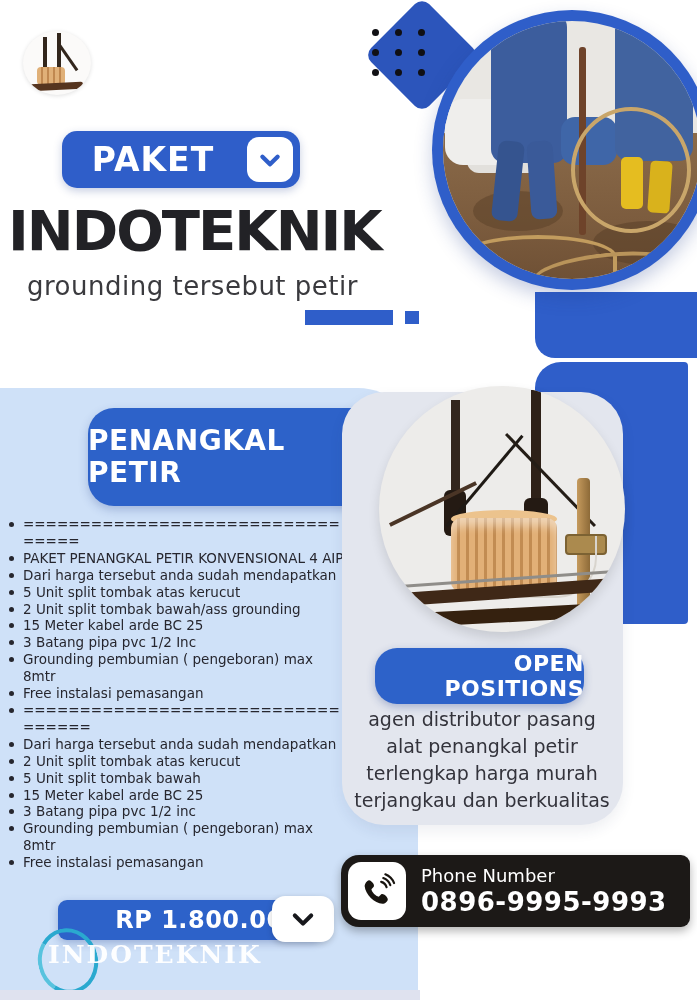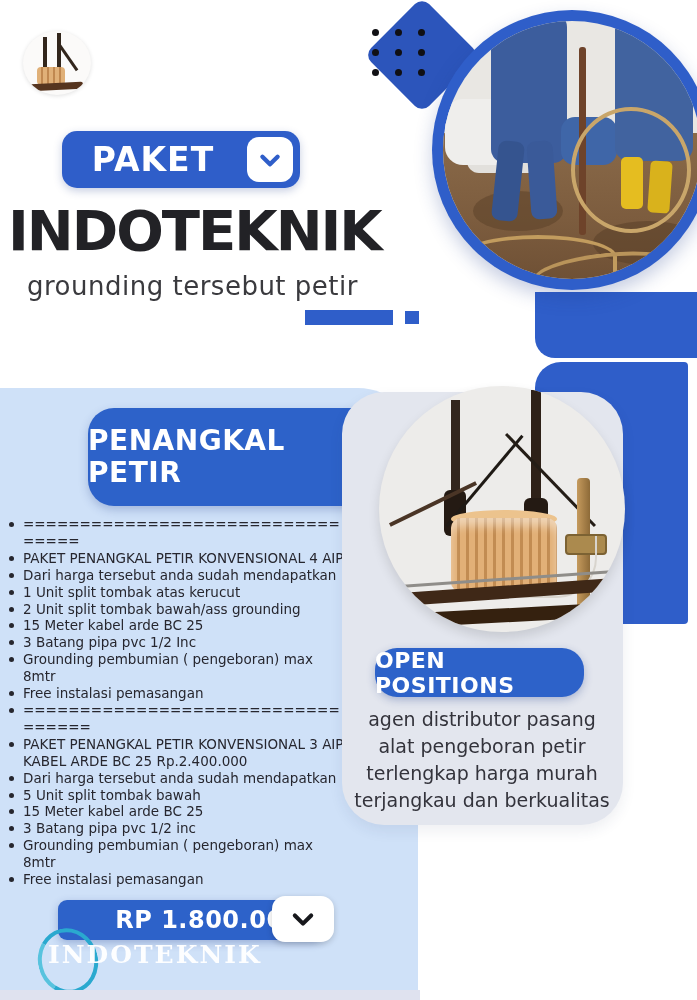--- a/index.html
+++ b/index.html
@@ -95,22 +95,22 @@
                background:linear-gradient(90deg,#c59a5d,#8d6a38);}
   .equip .clamp{position:absolute;left:186px;top:148px;width:38px;height:17px;background:#ab8a4e;border:2px solid #7c6233;border-radius:4px;}
   .equip .coil{position:absolute;left:72px;top:132px;width:106px;height:74px;border-radius:10px;
                background:repeating-linear-gradient(90deg,#e2b077 0 6px,#c28c52 6px 9px);box-shadow:inset 0 8px 10px rgba(255,255,255,.45);}
   .equip .coiltop{position:absolute;left:72px;top:124px;width:106px;height:18px;border-radius:50%;background:#ecc38d;}
   .equip .wire{position:absolute;left:120px;top:150px;width:96px;height:60px;border:2px solid #d8d4cd;border-left:none;border-top:none;border-radius:0 0 40px 0;}
   .equip .bar1{position:absolute;left:14px;top:200px;width:216px;height:13px;background:#3f2817;border-radius:4px;transform:rotate(-4deg);}
   .equip .bar2{position:absolute;left:24px;top:222px;width:216px;height:14px;background:#35210f;border-radius:4px;transform:rotate(-3deg);}
   .equip .rail{position:absolute;left:6px;top:192px;width:230px;height:3px;background:#8f8d89;transform:rotate(-4deg);}
 
-  .open-btn{position:absolute;left:33px;top:256px;width:209px;height:49px;background:#2d62c9;border-radius:22px;
-            display:flex;align-items:center;justify-content:center;box-shadow:0 3px 8px rgba(30,60,140,.3);cursor:pointer;}
+  .open-btn{position:absolute;left:33px;top:256px;width:209px;height:56px;background:#2d62c9;border-radius:22px;
+            display:flex;align-items:center;justify-content:center;box-shadow:0 3px 8px rgba(30,60,140,.3);cursor:pointer;text-align:right;}
   .open-btn span{color:#fff;font-size:22px;font-weight:800;letter-spacing:.5px;}
   .card-text{position:absolute;left:6px;top:314px;width:268px;text-align:center;font-size:19px;line-height:1.42;
              color:#33333b;font-weight:500;}
 
   .phone-box{left:341px;top:855px;width:349px;height:72px;background:#1c1917;border-radius:18px 9px 9px 18px;
              display:flex;align-items:center;z-index:5;box-shadow:0 4px 10px rgba(0,0,0,.3);cursor:pointer;}
   .phone-icon-box{width:58px;height:58px;background:#ffffff;border-radius:13px;margin-left:7px;flex:0 0 auto;
                   display:flex;align-items:center;justify-content:center;}
   .phone-texts{margin-left:15px;display:flex;flex-direction:column;}
   .phone-label{color:#ffffff;font-size:18px;font-weight:500;line-height:22px;}
@@ -188,21 +188,21 @@
           <div class="bline">============================</div>
           <div class="bline">=====</div>
         </li>
         <li>
           <div class="bline">PAKET PENANGKAL PETIR KONVENSIONAL 4 AIP</div>
         </li>
         <li>
           <div class="bline">Dari harga tersebut anda sudah mendapatkan</div>
         </li>
         <li>
-          <div class="bline">1 Unit split tombak atas kerucut</div>
+          <div class="bline">5 Unit split tombak atas kerucut</div>
         </li>
         <li>
           <div class="bline">2 Unit split tombak bawah/ass grounding</div>
         </li>
         <li>
           <div class="bline">15 Meter kabel arde BC 25</div>
         </li>
         <li>
           <div class="bline">3 Batang pipa pvc 1/2 Inc</div>
         </li>
@@ -210,25 +210,24 @@
           <div class="bline">Grounding pembumian ( pengeboran) max 8mtr</div>
         </li>
         <li>
           <div class="bline">Free instalasi pemasangan</div>
         </li>
         <li>
           <div class="bline">============================</div>
           <div class="bline">======</div>
         </li>
         <li>
-          <div class="bline">PAKET PENANGKAL PETIR KONVENSIONAL 3 AIP</div>
-          <div class="bline">KABEL ARDE BC 25 Rp.2.400.000</div>
-        </li>
-        <li>
           <div class="bline">Dari harga tersebut anda sudah mendapatkan</div>
+        </li>
+        <li>
+          <div class="bline">2 Unit split tombak atas kerucut</div>
         </li>
         <li>
           <div class="bline">5 Unit split tombak bawah</div>
         </li>
         <li>
           <div class="bline">15 Meter kabel arde BC 25</div>
         </li>
         <li>
           <div class="bline">3 Batang pipa pvc 1/2 inc</div>
         </li>
@@ -272,17 +271,31 @@
       <div class="coiltop"></div>
       <div class="coil"></div>
       <div class="wire"></div>
       <div class="rail"></div>
       <div class="bar1"></div>
       <div class="bar2"></div>
     </div>
     <div class="open-btn">
       <span>OPEN POSITIONS</span>
     </div>
-    <div class="card-text">agen distributor pasang alat pengeboran petir terlengkap harga murah terjangkau dan berkualitas</div>
-  </div>
-
+    <div class="card-text">agen distributor pasang alat penangkal petir terlengkap harga murah terjangkau dan berkualitas</div>
+  </div>
+
+  <div class="abs phone-box">
+    <div class="phone-icon-box">
+      <svg width="40" height="40" viewBox="0 0 48 48">
+        <path d="M14.5 11c2.6.4 7.2 5.2 5.6 7.8l-2.8 3c.8 3.8 4.9 8 8.8 9l3-2.9c2.6-1.6 7.4 3 7.8 5.6.4 2.8-3.4 5.9-6.3 5.9-9.5-.4-20.7-11.6-21.4-21.1 0-2.9 2.5-6.7 5.3-7.3z" fill="#18140f"></path>
+        <path d="M29 13a9 9 0 0 1 6.5 6.5" stroke="#18140f" stroke-width="2.6" fill="none" stroke-linecap="round"></path>
+        <path d="M31.5 8.5a14 14 0 0 1 8.5 8.5" stroke="#18140f" stroke-width="2.6" fill="none" stroke-linecap="round"></path>
+        <path d="M34 4a19 19 0 0 1 10.5 10.5" stroke="#18140f" stroke-width="2.6" fill="none" stroke-linecap="round"></path>
+      </svg>
+    </div>
+    <div class="phone-texts">
+      <span class="phone-label">Phone Number</span>
+      <span class="phone-number">0896-9995-9993</span>
+    </div>
+  </div>
 
 </div>
 
 </body></html>

